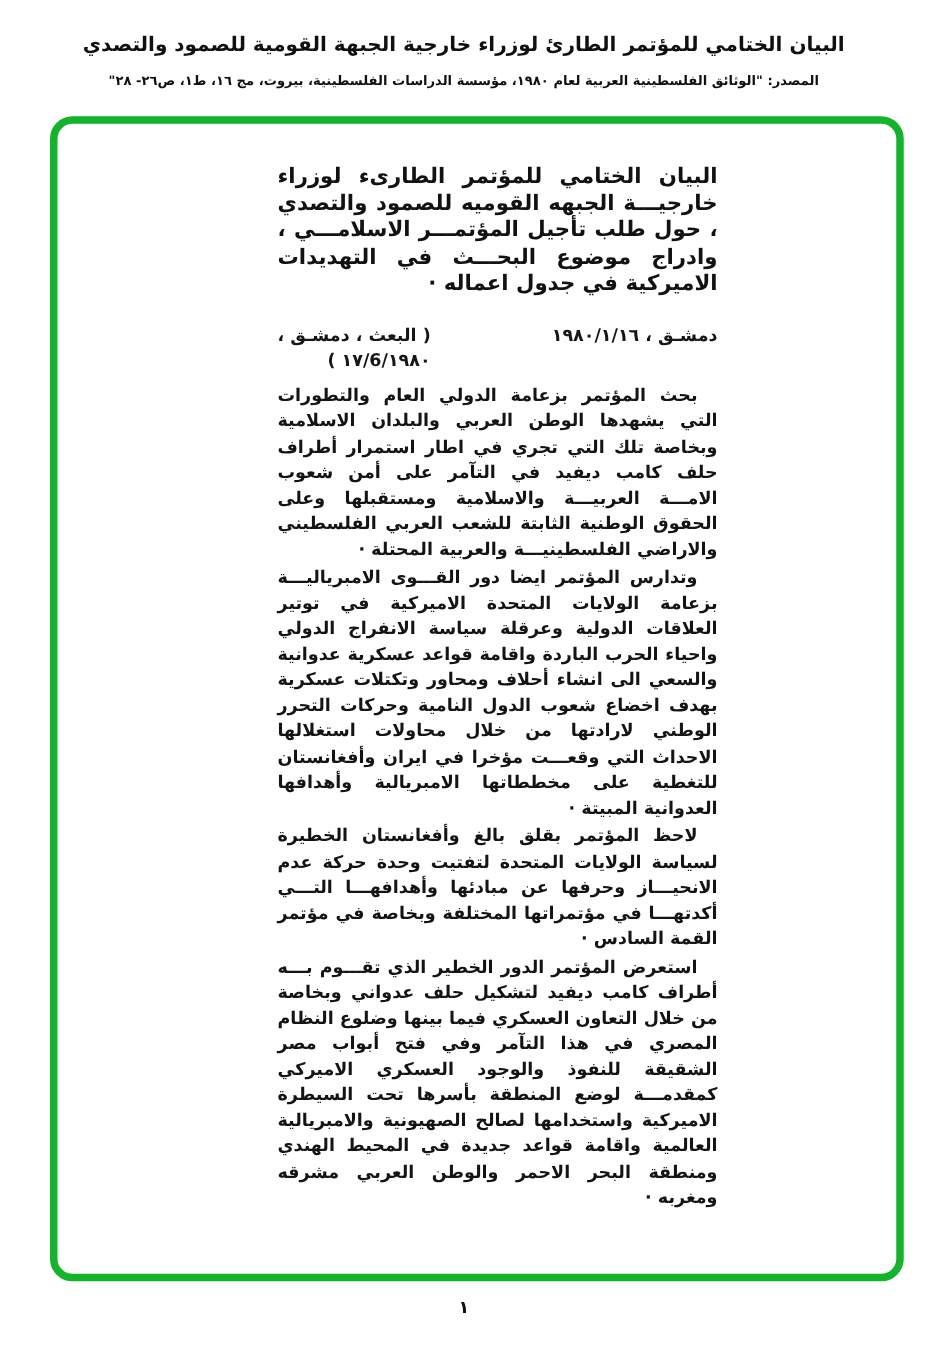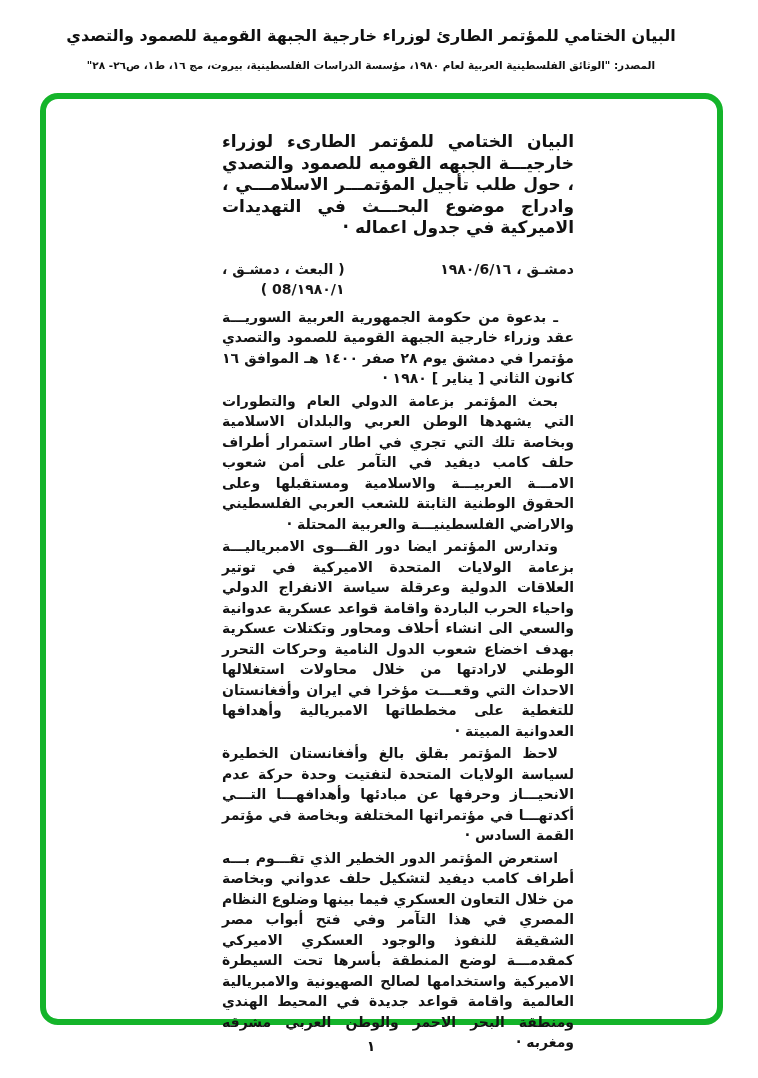--- a/index.html
+++ b/index.html
@@ -107,28 +107,27 @@
 
   <div class="doc-source">المصدر: "الوثائق الفلسطينية العربية لعام ١٩٨٠، مؤسسة الدراسات الفلسطينية، بيروت، مج ١٦، ط١، ص٢٦- ٢٨"</div>
 
   <div class="green-box" style="border-color: rgb(20, 180, 42);"></div>
 
   <div class="text-column">
 
     <div class="intro">البيان الختامي للمؤتمر الطارىء لوزراء خارجيـــة الجبهه القوميه للصمود والتصدي ، حول طلب تأجيل المؤتمـــر الاسلامـــي ، وادراج موضوع البحـــث في التهديدات الاميركية في جدول اعماله ·</div>
 
     <div class="dateline">
-      <span>دمشـق ، ١٩٨٠/6/١٦</span>
+      <span>دمشـق ، ١٩٨٠/١/١٦</span>
       <span class="dateline-left">
         <span>( البعث ، دمشـق ،</span><br>
-        <span>١٩٨٠/١/08 )</span>
+        <span>١٩٨٠/6/١٧ )</span>
       </span>
     </div>
 
-    <p class="para">ـ بدعوة من حكومة الجمهورية العربية السوريـــة عقد وزراء خارجية الجبهة القومية للصمود والتصدي مؤتمرا في دمشق يوم ٢٨ صفر ١٤٠٠ هـ الموافق ١٦ كانون الثاني [ يناير ] ١٩٨٠ ·</p>
     <p class="para">بحث المؤتمر بزعامة الدولي العام والتطورات التي يشهدها الوطن العربي والبلدان الاسلامية وبخاصة تلك التي تجري في اطار استمرار أطراف حلف كامب ديفيد في التآمر على أمن شعوب الامـــة العربيـــة والاسلامية ومستقبلها وعلى الحقوق الوطنية الثابتة للشعب العربي الفلسطيني والاراضي الفلسطينيـــة والعربية المحتلة ·</p>
     <p class="para">وتدارس المؤتمر ايضا دور القـــوى الامبرياليـــة بزعامة الولايات المتحدة الاميركية في توتير العلاقات الدولية وعرقلة سياسة الانفراج الدولي واحياء الحرب الباردة واقامة قواعد عسكرية عدوانية والسعي الى انشاء أحلاف ومحاور وتكتلات عسكرية بهدف اخضاع شعوب الدول النامية وحركات التحرر الوطني لارادتها من خلال محاولات استغلالها الاحداث التي وقعـــت مؤخرا في ايران وأفغانستان للتغطية على مخططاتها الامبريالية وأهدافها العدوانية المبيتة ·</p>
     <p class="para">لاحظ المؤتمر بقلق بالغ وأفغانستان الخطيرة لسياسة الولايات المتحدة لتفتيت وحدة حركة عدم الانحيـــاز وحرفها عن مبادئها وأهدافهـــا التـــي أكدتهـــا في مؤتمراتها المختلفة وبخاصة في مؤتمر القمة السادس ·</p>
     <p class="para">استعرض المؤتمر الدور الخطير الذي تقـــوم بـــه أطراف كامب ديفيد لتشكيل حلف عدواني وبخاصة من خلال التعاون العسكري فيما بينها وضلوع النظام المصري في هذا التآمر وفي فتح أبواب مصر الشقيقة للنفوذ والوجود العسكري الاميركي كمقدمـــة لوضع المنطقة بأسرها تحت السيطرة الاميركية واستخدامها لصالح الصهيونية والامبريالية العالمية واقامة قواعد جديدة في المحيط الهندي ومنطقة البحر الاحمر والوطن العربي مشرقه ومغربه ·</p>
 
   </div>
 
   <div class="page-num">١</div>
 
 </div>

